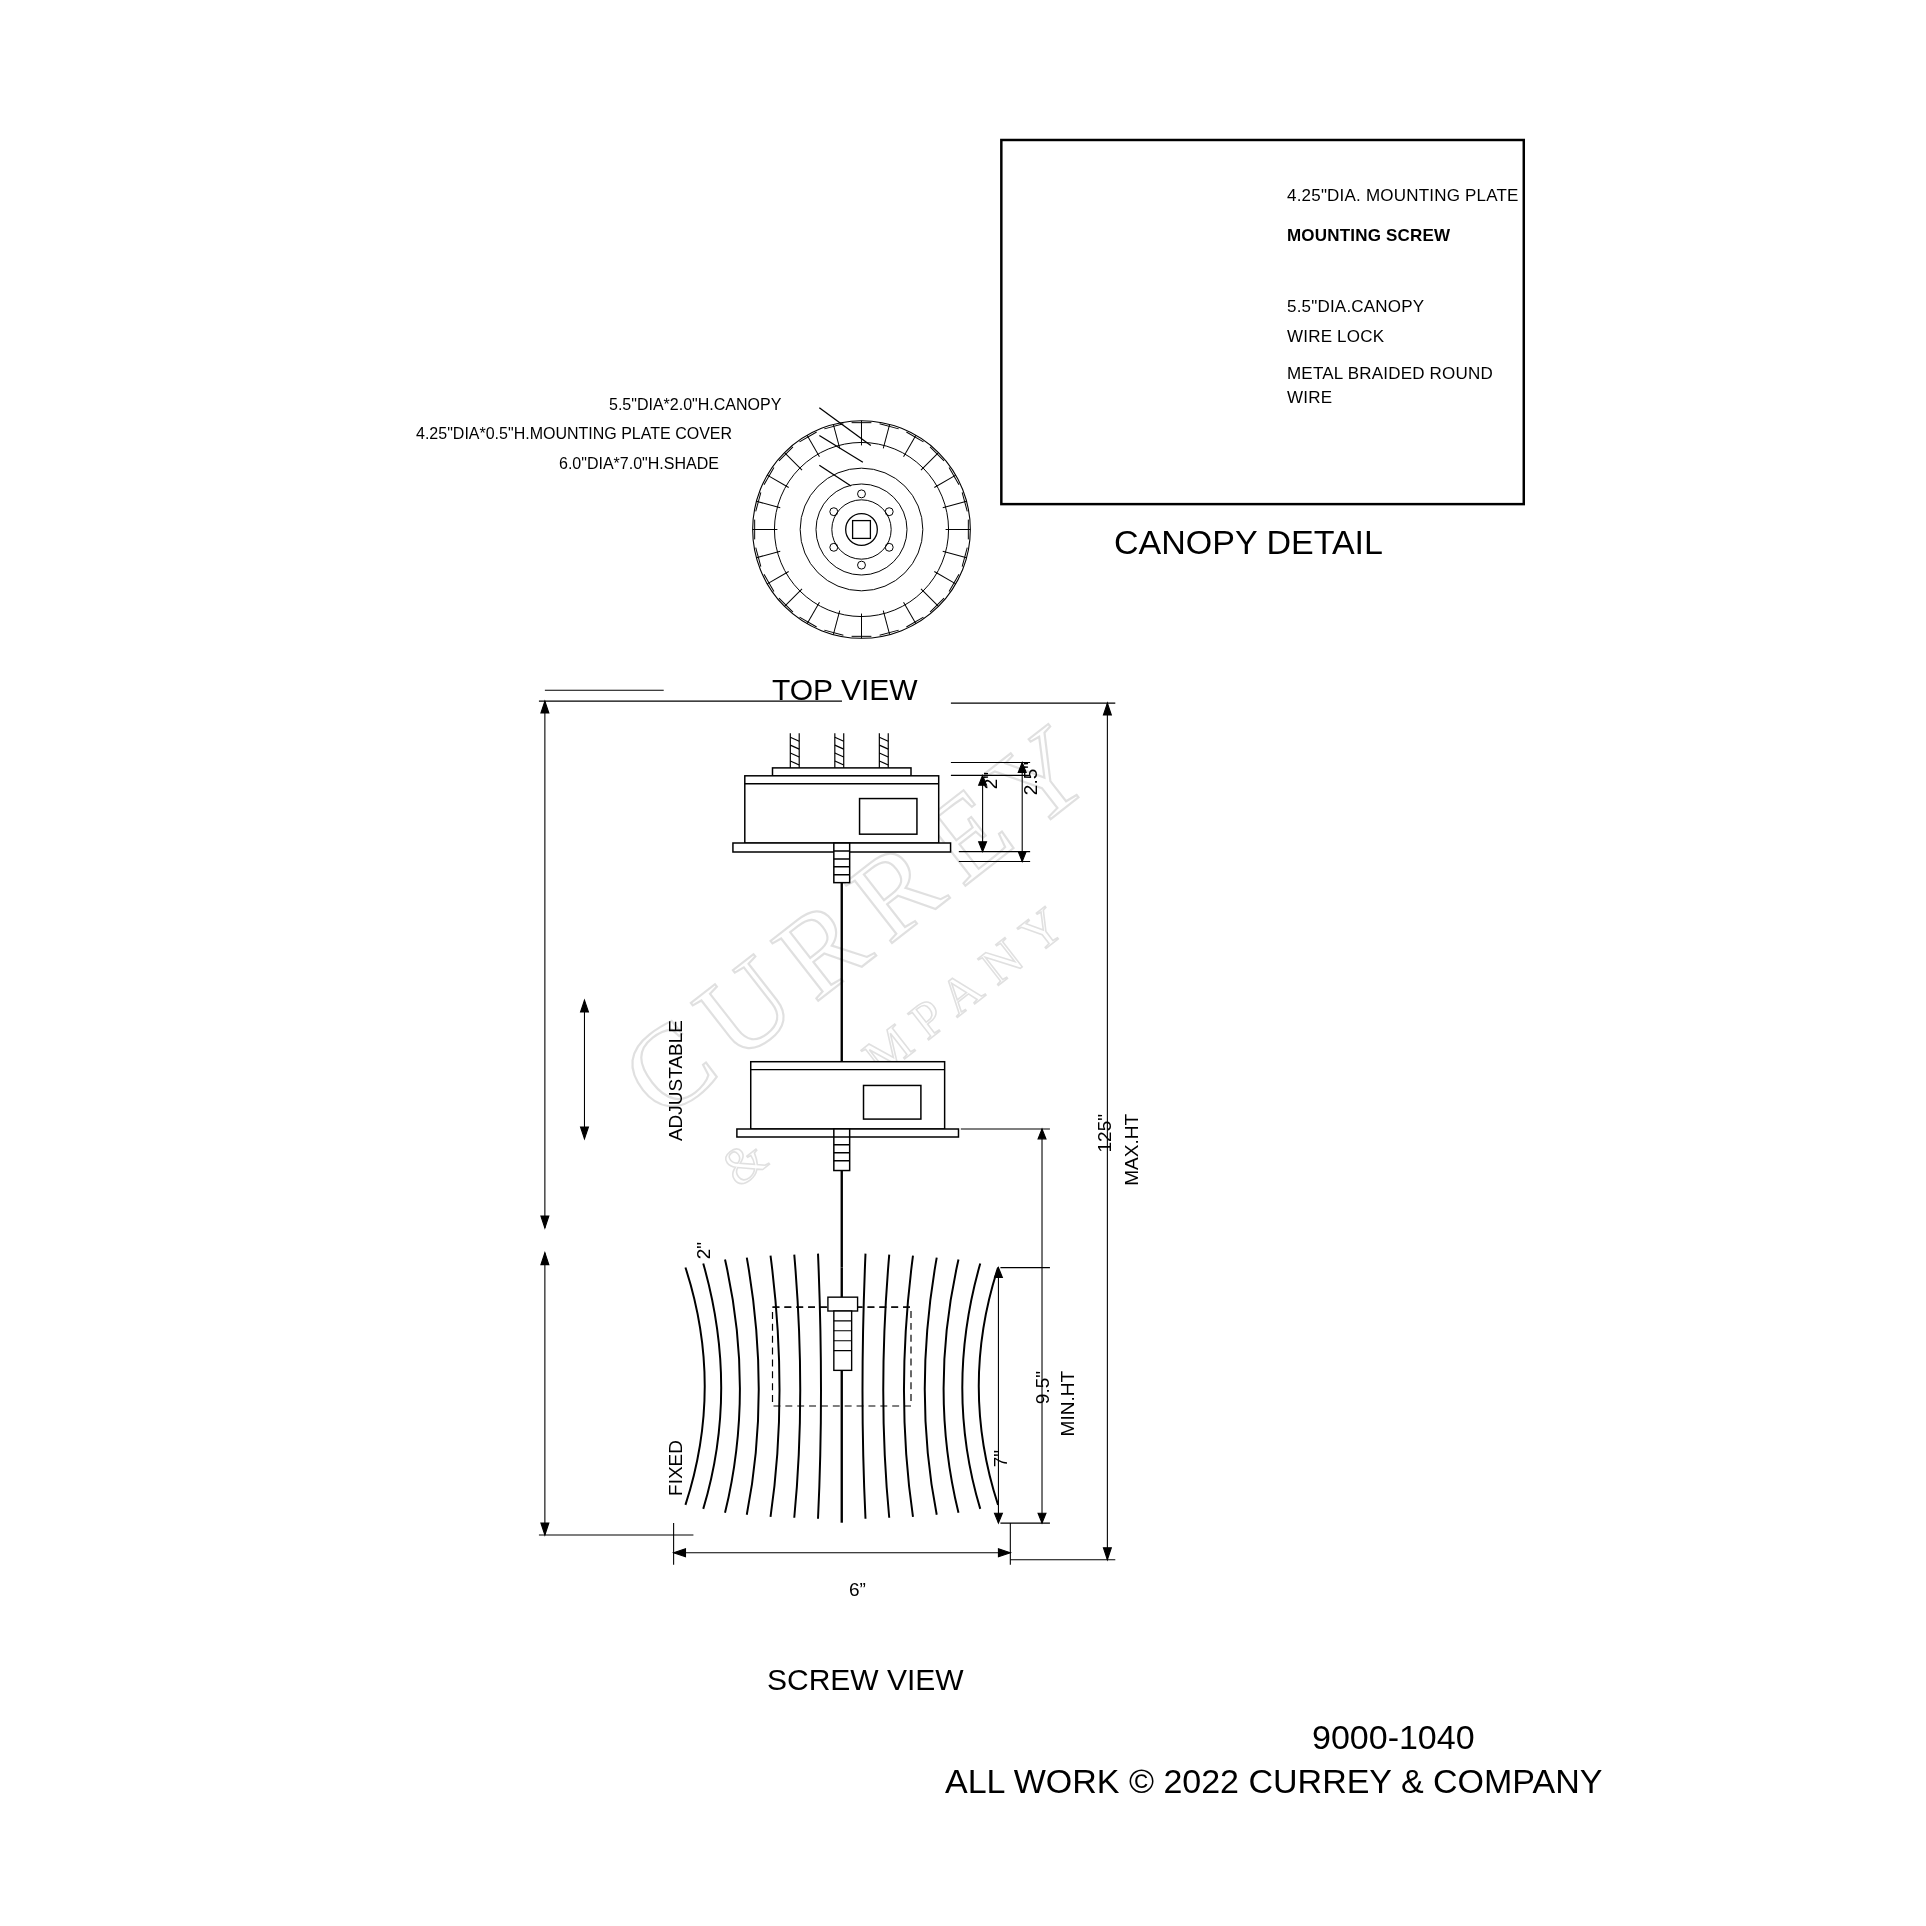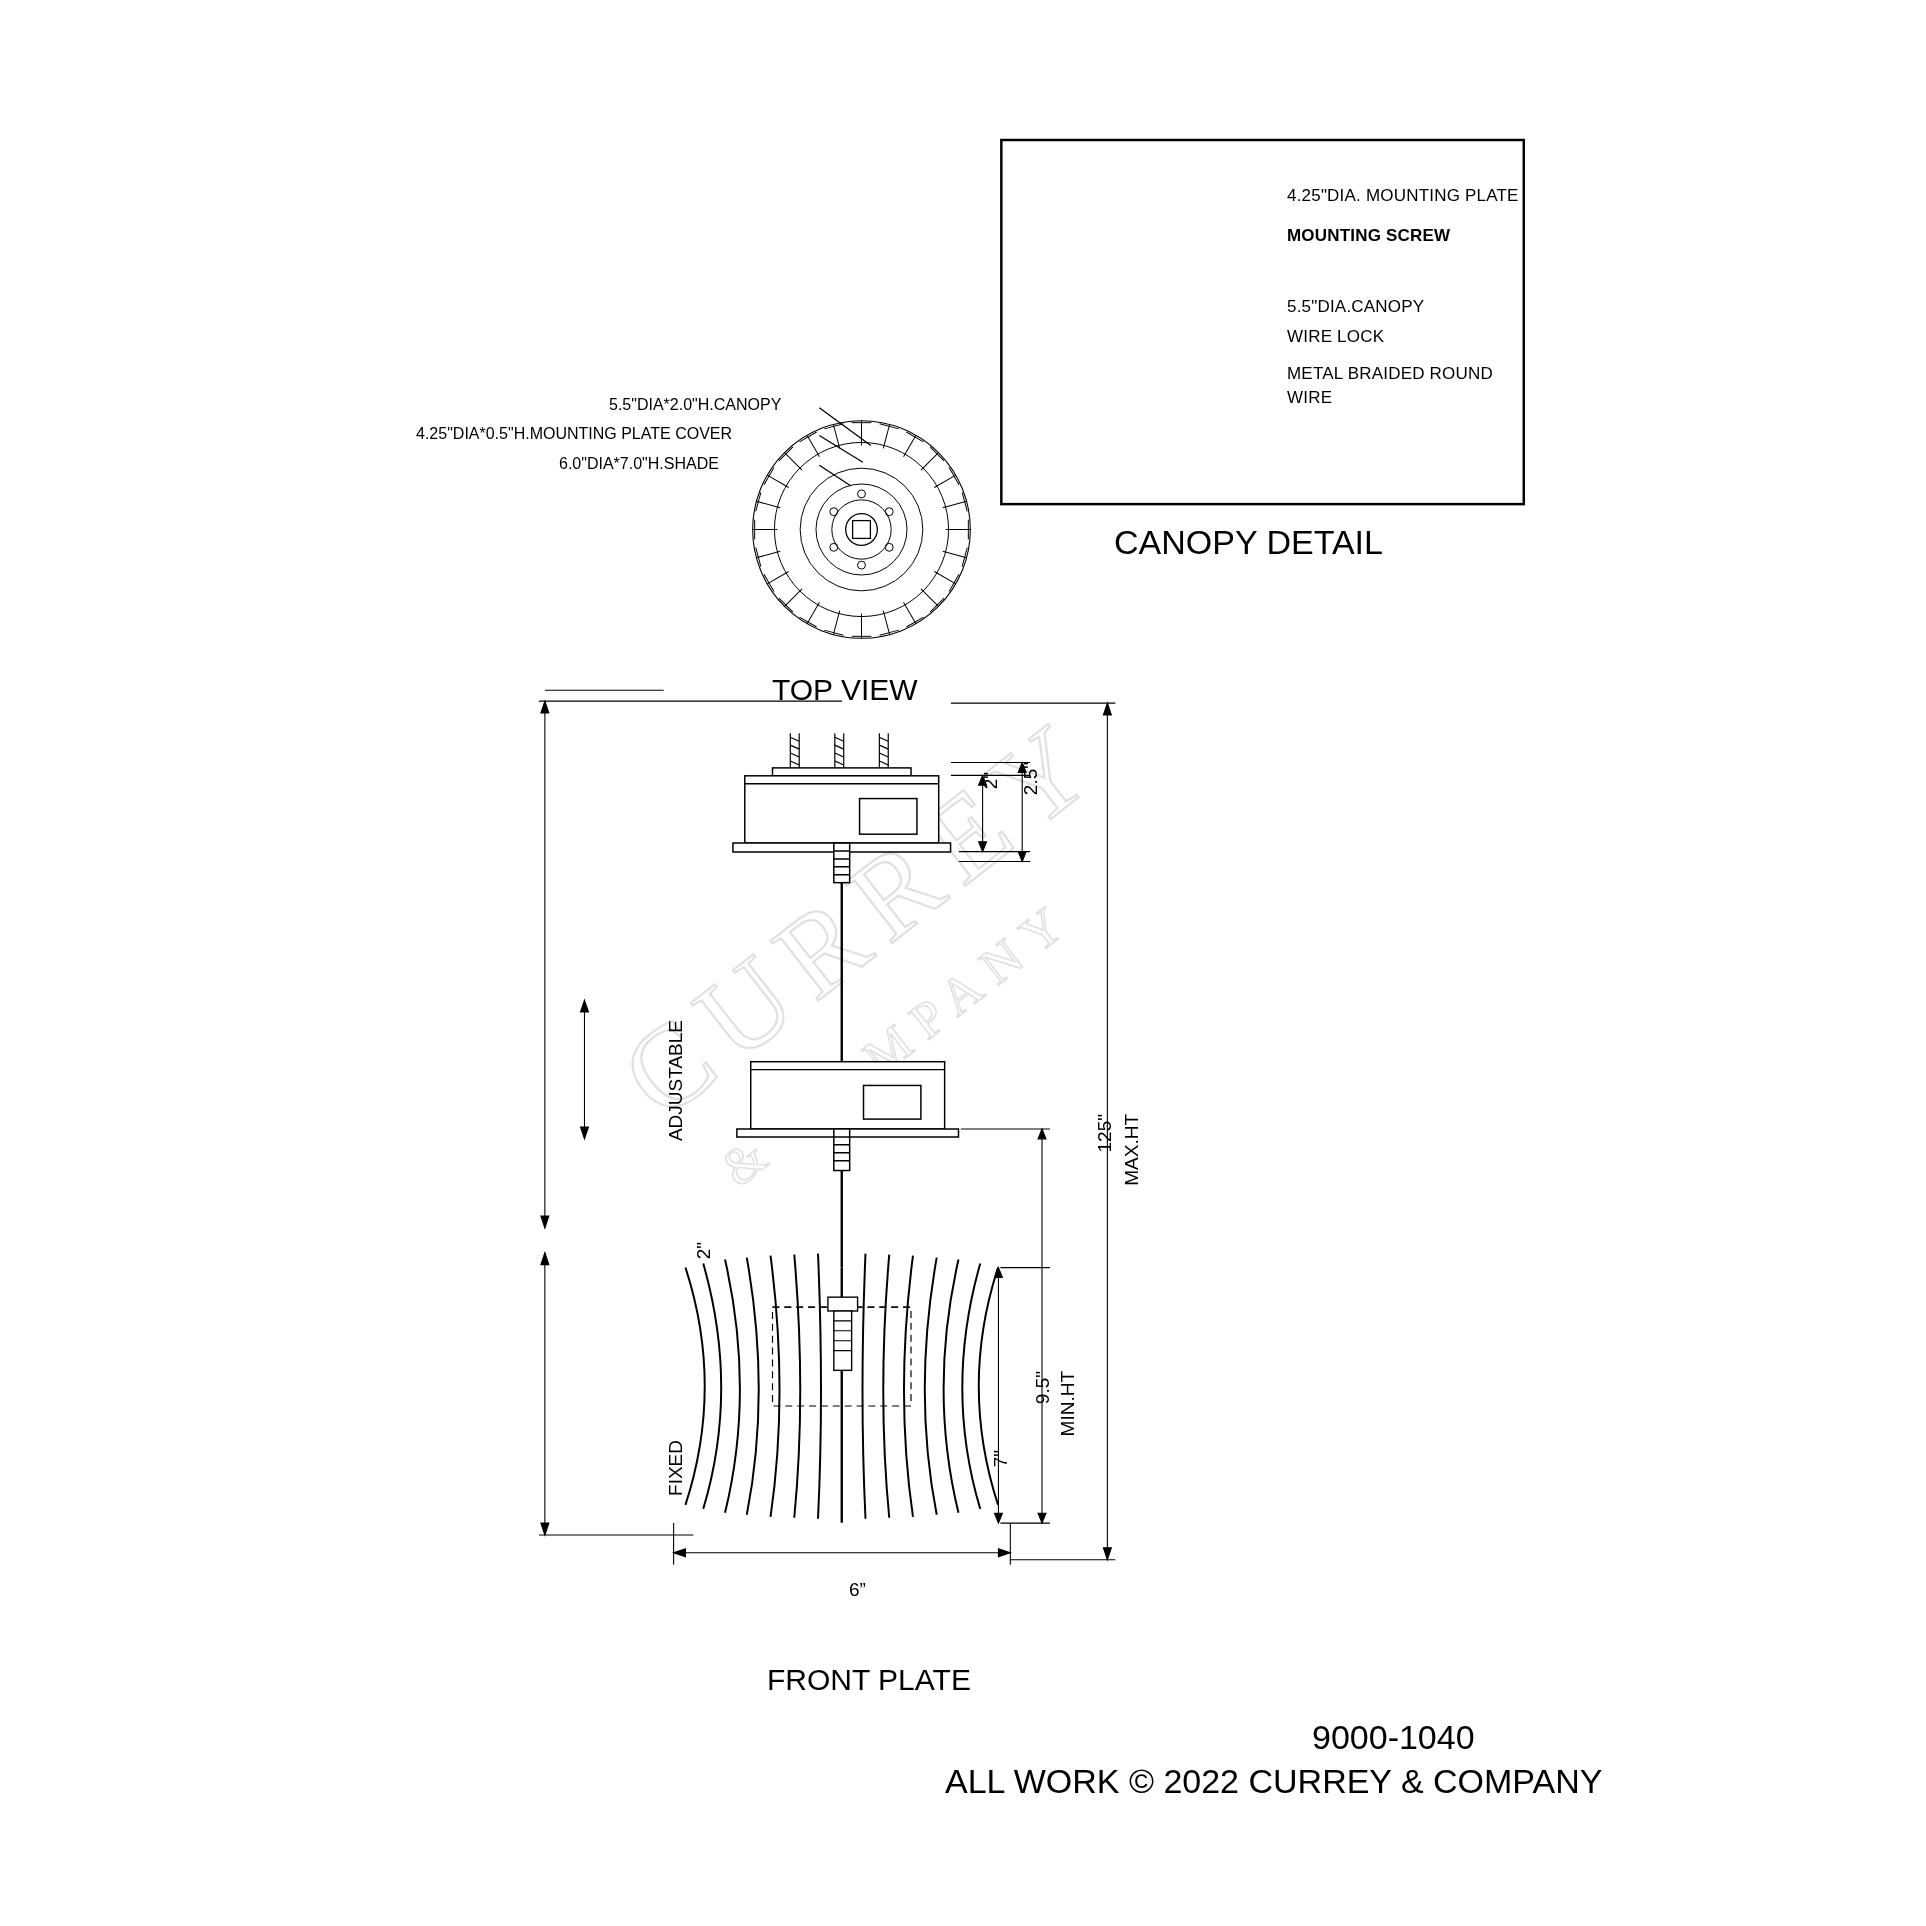--- a/index.html
+++ b/index.html
@@ -392,19 +392,19 @@
   <div class="abs dimtxt vert" style="left:665px;top:1020px;">ADJUSTABLE</div>
   <div class="abs dimtxt vert" style="left:693px;top:1242px;">2"</div>
   <div class="abs dimtxt vert" style="left:665px;top:1440px;">FIXED</div>
   <div class="abs dimtxt vert" style="left:990px;top:1450px;">7"</div>
   <div class="abs dimtxt vert" style="left:1032px;top:1371px;">9.5"</div>
   <div class="abs dimtxt vert" style="left:1057px;top:1371px;">MIN.HT</div>
   <div class="abs dimtxt vert" style="left:1094px;top:1114px;">125"</div>
   <div class="abs dimtxt vert" style="left:1121px;top:1114px;">MAX.HT</div>
   <div class="abs dimtxt" style="left:849px;top:1579px;">6”</div>
 
-  <div class="abs viewname" style="left:767px;top:1663px;">FRONT PLATE</div>
+  <div class="abs viewname" style="left:767px;top:1663px;">SCREW VIEW</div>
 
   <div class="abs foot" style="left:1312px;top:1718px;">9000-1040</div>
   <div class="abs foot" style="left:945px;top:1762px;text-align:right;">ALL WORK © 2022 CURREY &amp; COMPANY</div>
 
 </div>
 
 
 </body></html>

